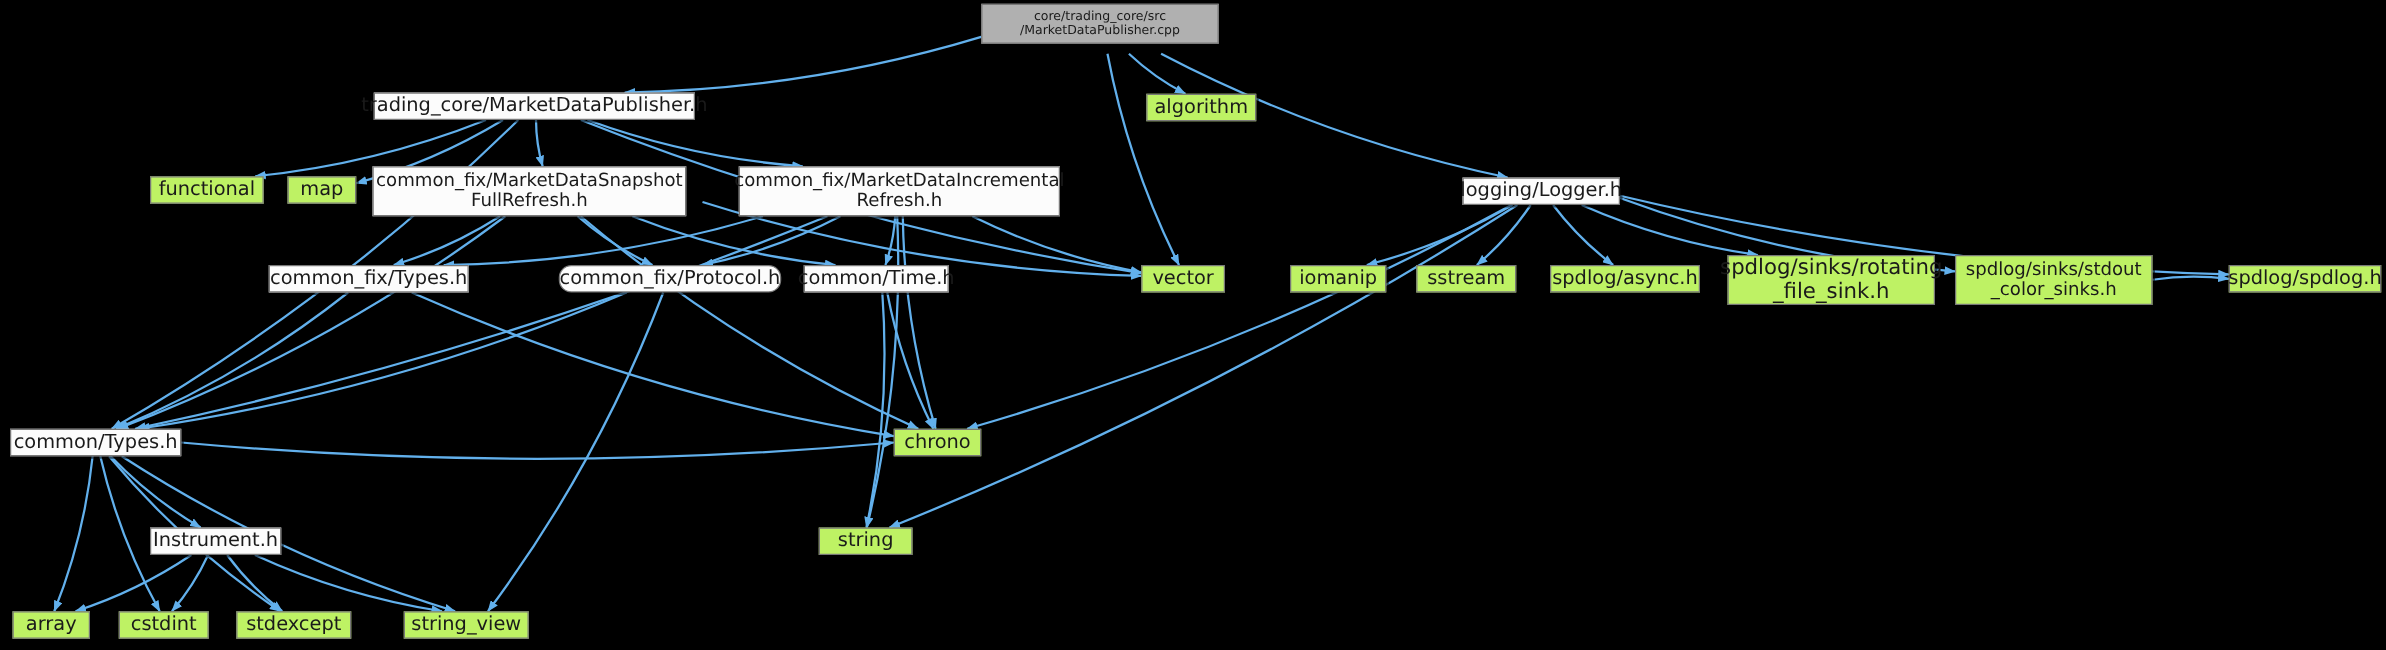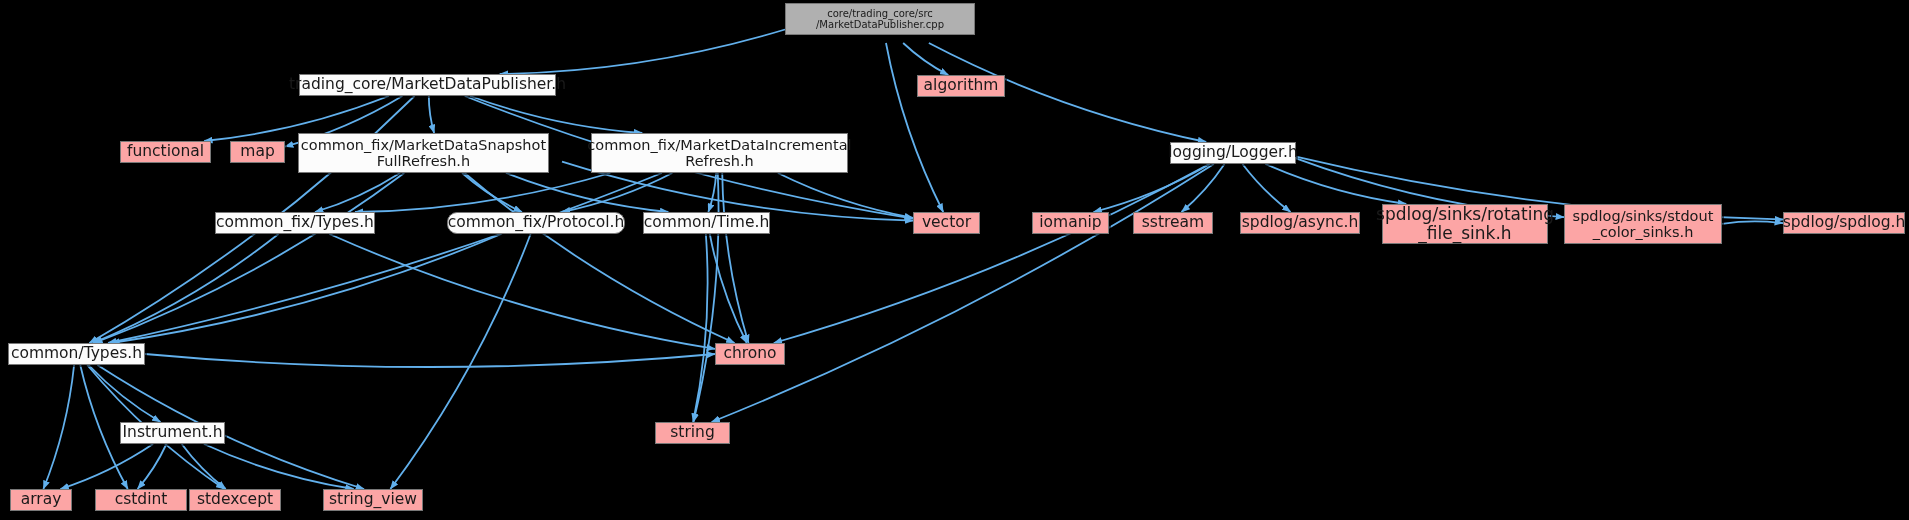--- a/index.html
+++ b/index.html
@@ -4,21 +4,21 @@
 <style>
   html,body{margin:0;padding:0;background:#000;}
   #graph-root{position:relative;width:1909px;height:520px;background:#000;
     font-family:"DejaVu Sans","Liberation Sans",sans-serif;overflow:hidden;}
   svg#edges{position:absolute;left:0;top:0;width:1909px;height:520px;}
   .node{position:absolute;box-sizing:border-box;display:flex;align-items:center;
     justify-content:center;text-align:center;line-height:1.12;color:#1a1a1a;
     border:1px solid #787878;font-size:15.5px;white-space:pre-line;
     box-shadow:2px 2px 0 rgba(0,0,0,0.55);}
   .node.root{background:#b0b0b0;}
-  .node.sys{background:#fca5a5;}
+  .node.sys{background:#bef264;}
   .node.hdr{background:#fcfcfc;}
 </style>
 </head>
 <body>
 
 <div id="graph-root">
   <svg id="edges" viewBox="0 0 1909 520">
     <defs>
       <marker id="ah" markerWidth="9" markerHeight="7" refX="8.4" refY="3.5" orient="auto" markerUnits="userSpaceOnUse">
         <path d="M0,0 L9,3.5 L0,7 z" fill="#62b0ec"></path>
@@ -82,32 +82,32 @@
       <div class="node sys" style="left: 917px; top: 75px; width: 88px; height: 22px;">algorithm</div>
       <div class="node hdr" style="left: 1170px; top: 142px; width: 126px; height: 22px; text-align: center;">logging/Logger.h</div>
       <div class="node sys" style="left: 120px; top: 141px; width: 91px; height: 22px;">functional</div>
       <div class="node sys" style="left: 230px; top: 141px; width: 55px; height: 22px;">map</div>
       <div class="node hdr" style="left: 298px; top: 133px; width: 251px; height: 40px; font-size: 14.5px;">common_fix/MarketDataSnapshot
 FullRefresh.h</div>
       <div class="node hdr" style="left: 591px; top: 133px; width: 257px; height: 40px; font-size: 14.5px;">common_fix/MarketDataIncremental
 Refresh.h</div>
       <div class="node hdr" style="left: 215px; top: 212px; width: 160px; height: 22px;">common_fix/Types.h</div>
       <div class="node hdr" style="left: 447px; top: 212px; width: 178px; height: 22px; border-radius: 10px;">common_fix/Protocol.h</div>
-      <div class="node hdr" style="left: 643px; top: 212px; width: 127px; height: 22px;">common/Time.h</div>
+      <div class="node hdr" style="left: 643px; top: 212px; width: 116px; height: 22px;">common/Time.h</div>
       <div class="node sys" style="left: 913px; top: 212px; width: 67px; height: 22px;">vector</div>
       <div class="node sys" style="left: 1032px; top: 212px; width: 77px; height: 22px;">iomanip</div>
       <div class="node sys" style="left: 1133px; top: 212px; width: 80px; height: 22px;">sstream</div>
       <div class="node sys" style="left: 1240px; top: 212px; width: 120px; height: 22px;">spdlog/async.h</div>
       <div class="node sys" style="left: 1382px; top: 204px; width: 166px; height: 40px; font-size: 17px;">spdlog/sinks/rotating
 _file_sink.h</div>
       <div class="node sys" style="left: 1564px; top: 204px; width: 158px; height: 40px; font-size: 14.5px;">spdlog/sinks/stdout
 _color_sinks.h</div>
       <div class="node sys" style="left: 1783px; top: 212px; width: 122px; height: 22px;">spdlog/spdlog.h</div>
       <div class="node hdr" style="left: 8px; top: 343px; width: 137px; height: 22px;">common/Types.h</div>
       <div class="node sys" style="left: 715px; top: 343px; width: 70px; height: 22px;">chrono</div>
       <div class="node hdr" style="left: 120px; top: 422px; width: 105px; height: 22px;">Instrument.h</div>
       <div class="node sys" style="left: 655px; top: 422px; width: 75px; height: 22px;">string</div>
       <div class="node sys" style="left: 10px; top: 489px; width: 62px; height: 22px;">array</div>
-      <div class="node sys" style="left: 95px; top: 489px; width: 92px; height: 22px;">cstdint</div>
+      <div class="node sys" style="left: 95px; top: 489px; width: 72px; height: 22px;">cstdint</div>
       <div class="node sys" style="left: 189px; top: 489px; width: 92px; height: 22px;">stdexcept</div>
       <div class="node sys" style="left: 323px; top: 489px; width: 100px; height: 22px;">string_view</div>
     </div>
 </div>
 
 </body></html>

